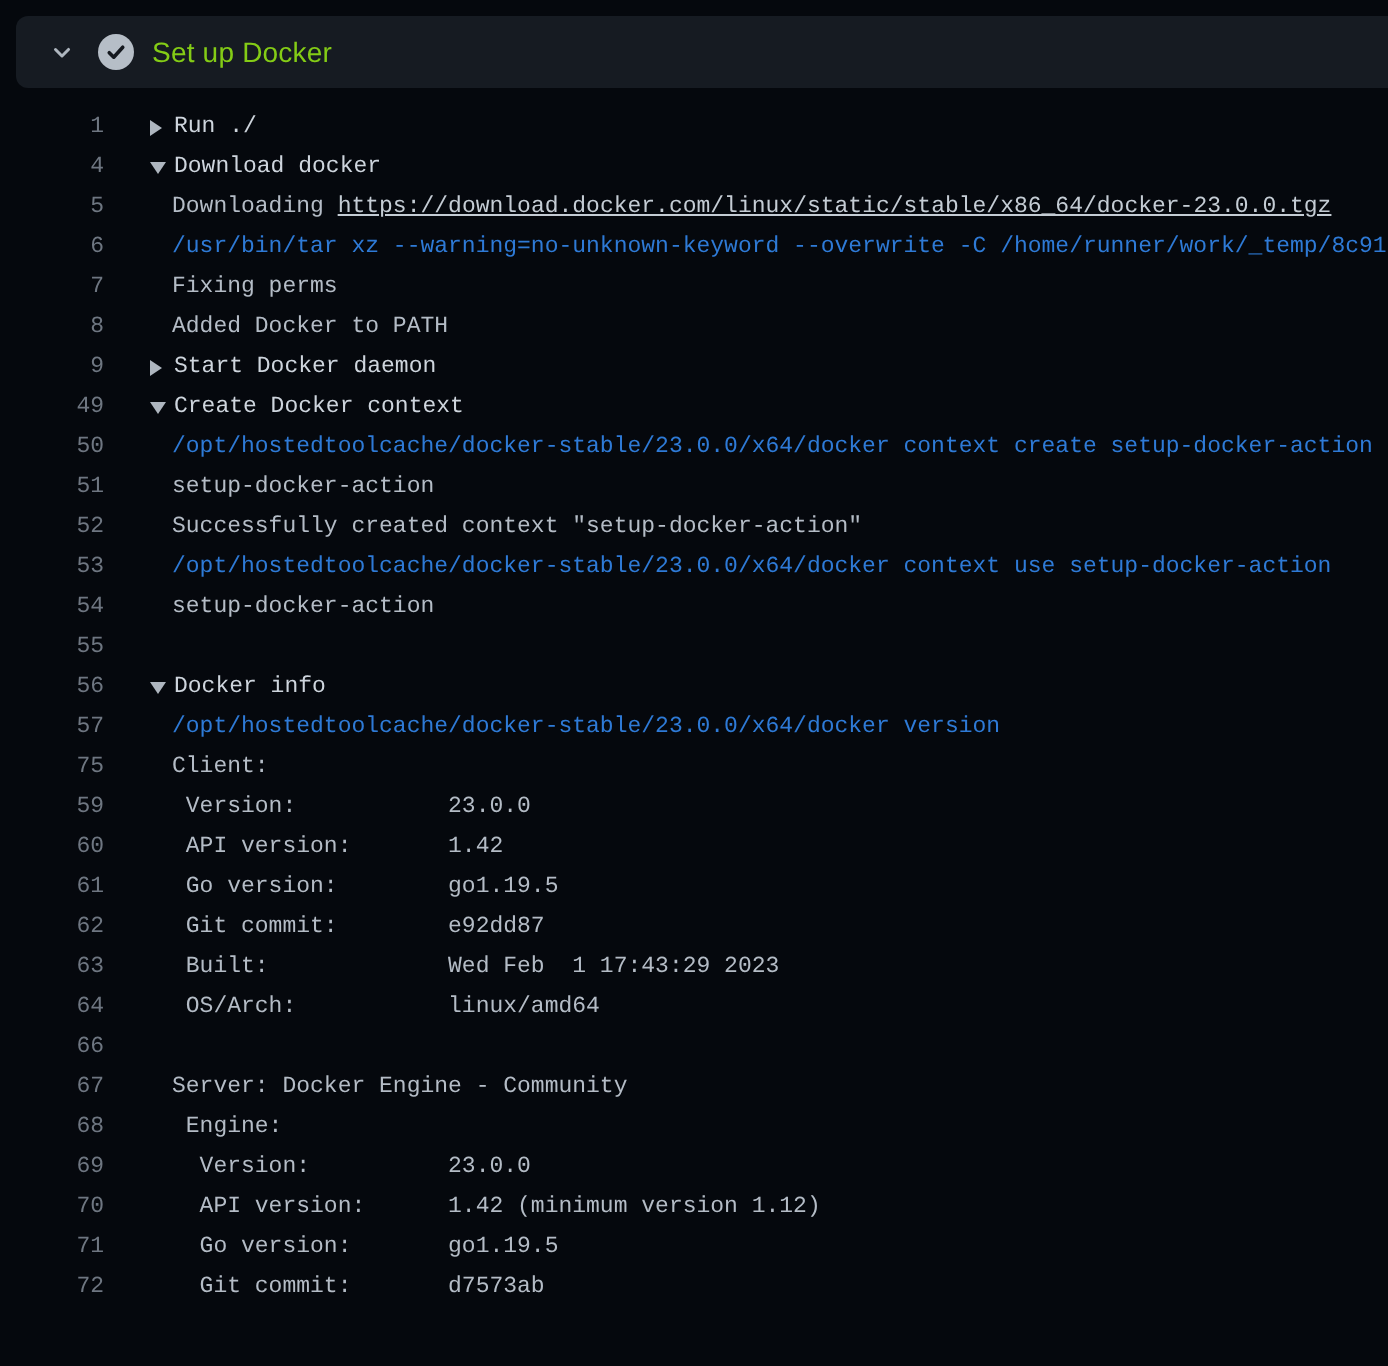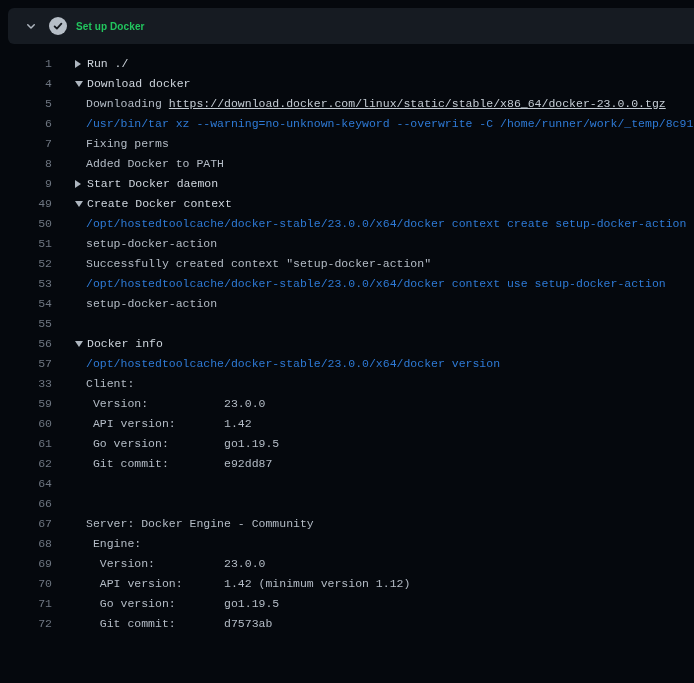--- a/index.html
+++ b/index.html
@@ -25,23 +25,23 @@
     flex-shrink: 0;
   }
   .status-icon {
     margin-left: 5px;
     width: 18px; height: 18px;
     display: flex; align-items: center; justify-content: center;
     flex-shrink: 0;
   }
   .step-title {
     margin-left: 9px;
-    color: #22c55e;
-    font-size: 10px;
-    font-weight: 700;
+    color: #84cc16;
+    font-size: 14px;
+    font-weight: 400;
     letter-spacing: 0.1px;
   }
   .log-area {
     position: absolute;
     left: 0; top: 44px; right: 0; bottom: 0;
     padding-top: 10px;
     overflow: hidden;
   }
   .row {
     height: 20px;
@@ -121,26 +121,27 @@
       <div class="row"><span class="num">9</span><span class="group-body"><span class="tri"><span class="tri-right"></span></span><span class="t-group">Start Docker daemon</span></span></div>
       <div class="row"><span class="num">49</span><span class="group-body"><span class="tri"><span class="tri-down"></span></span><span class="t-group">Create Docker context</span></span></div>
       <div class="row"><span class="num">50</span><span class="content t-command">/opt/hostedtoolcache/docker-stable/23.0.0/x64/docker context create setup-docker-action</span></div>
       <div class="row"><span class="num">51</span><span class="content t-plain">setup-docker-action</span></div>
       <div class="row"><span class="num">52</span><span class="content t-plain">Successfully created context "setup-docker-action"</span></div>
       <div class="row"><span class="num">53</span><span class="content t-command">/opt/hostedtoolcache/docker-stable/23.0.0/x64/docker context use setup-docker-action</span></div>
       <div class="row"><span class="num">54</span><span class="content t-plain">setup-docker-action</span></div>
       <div class="row"><span class="num">55</span></div>
       <div class="row"><span class="num">56</span><span class="group-body"><span class="tri"><span class="tri-down"></span></span><span class="t-group">Docker info</span></span></div>
       <div class="row"><span class="num">57</span><span class="content t-command">/opt/hostedtoolcache/docker-stable/23.0.0/x64/docker version</span></div>
-      <div class="row"><span class="num">33</span><span class="content t-plain">Client:</span></div>
+      <div class="row"><span class="num">75</span><span class="content t-plain">Client:</span></div>
       <div class="row"><span class="num">59</span><span class="content t-plain"> Version:           23.0.0</span></div>
       <div class="row"><span class="num">60</span><span class="content t-plain"> API version:       1.42</span></div>
       <div class="row"><span class="num">61</span><span class="content t-plain"> Go version:        go1.19.5</span></div>
       <div class="row"><span class="num">62</span><span class="content t-plain"> Git commit:        e92dd87</span></div>
-      <div class="row"><span class="num">64</span></div>
+      <div class="row"><span class="num">63</span><span class="content t-plain"> Built:             Wed Feb  1 17:43:29 2023</span></div>
+      <div class="row"><span class="num">64</span><span class="content t-plain"> OS/Arch:           linux/amd64</span></div>
       <div class="row"><span class="num">66</span><span class="content t-plain"></span></div>
       <div class="row"><span class="num">67</span><span class="content t-plain">Server: Docker Engine - Community</span></div>
       <div class="row"><span class="num">68</span><span class="content t-plain"> Engine:</span></div>
       <div class="row"><span class="num">69</span><span class="content t-plain">  Version:          23.0.0</span></div>
       <div class="row"><span class="num">70</span><span class="content t-plain">  API version:      1.42 (minimum version 1.12)</span></div>
       <div class="row"><span class="num">71</span><span class="content t-plain">  Go version:       go1.19.5</span></div>
       <div class="row"><span class="num">72</span><span class="content t-plain">  Git commit:       d7573ab</span></div>
     </div>
 </div>
 

